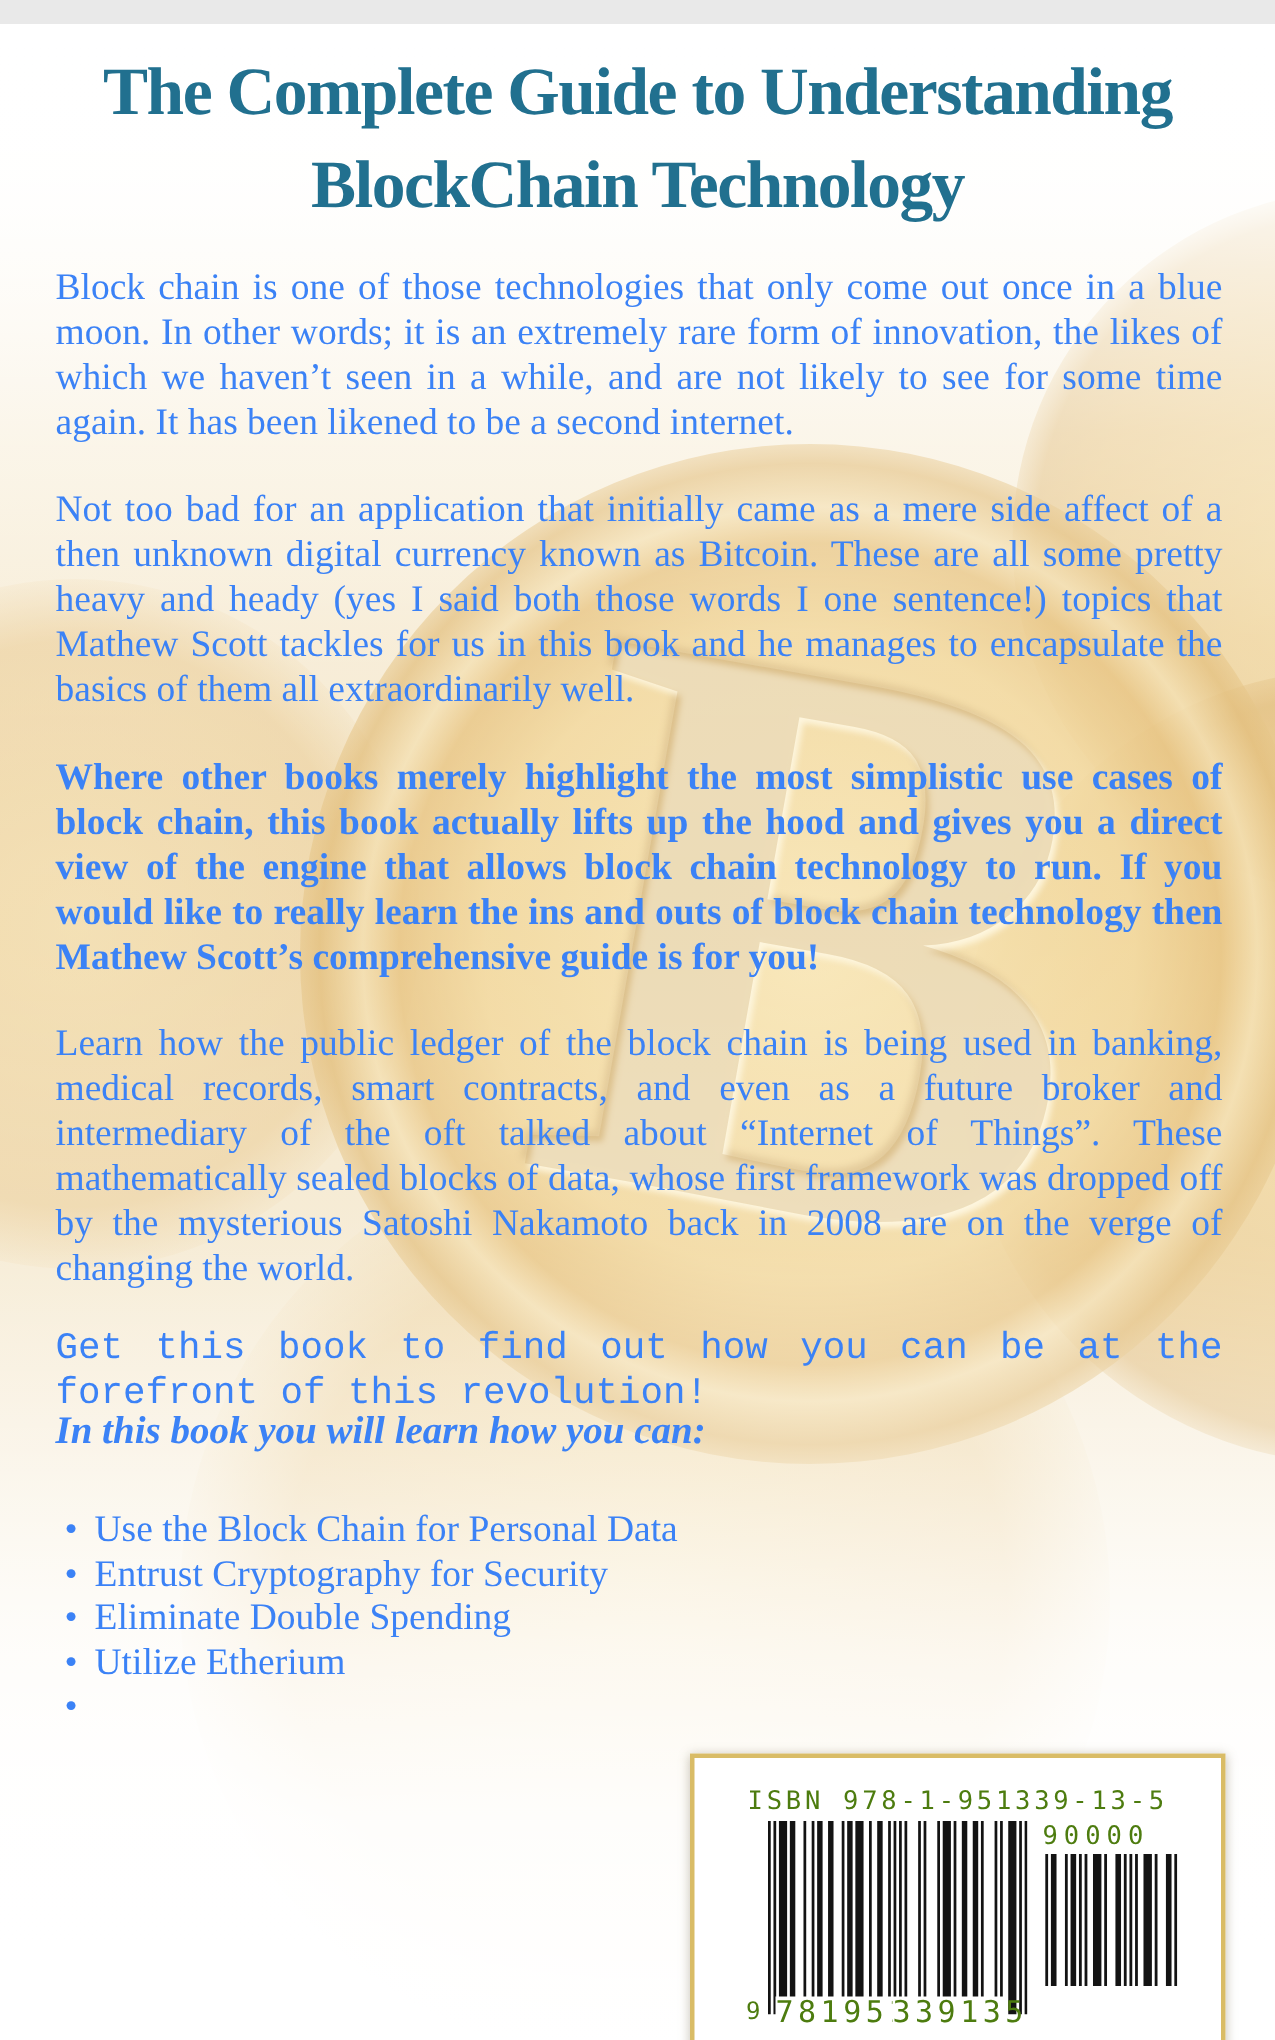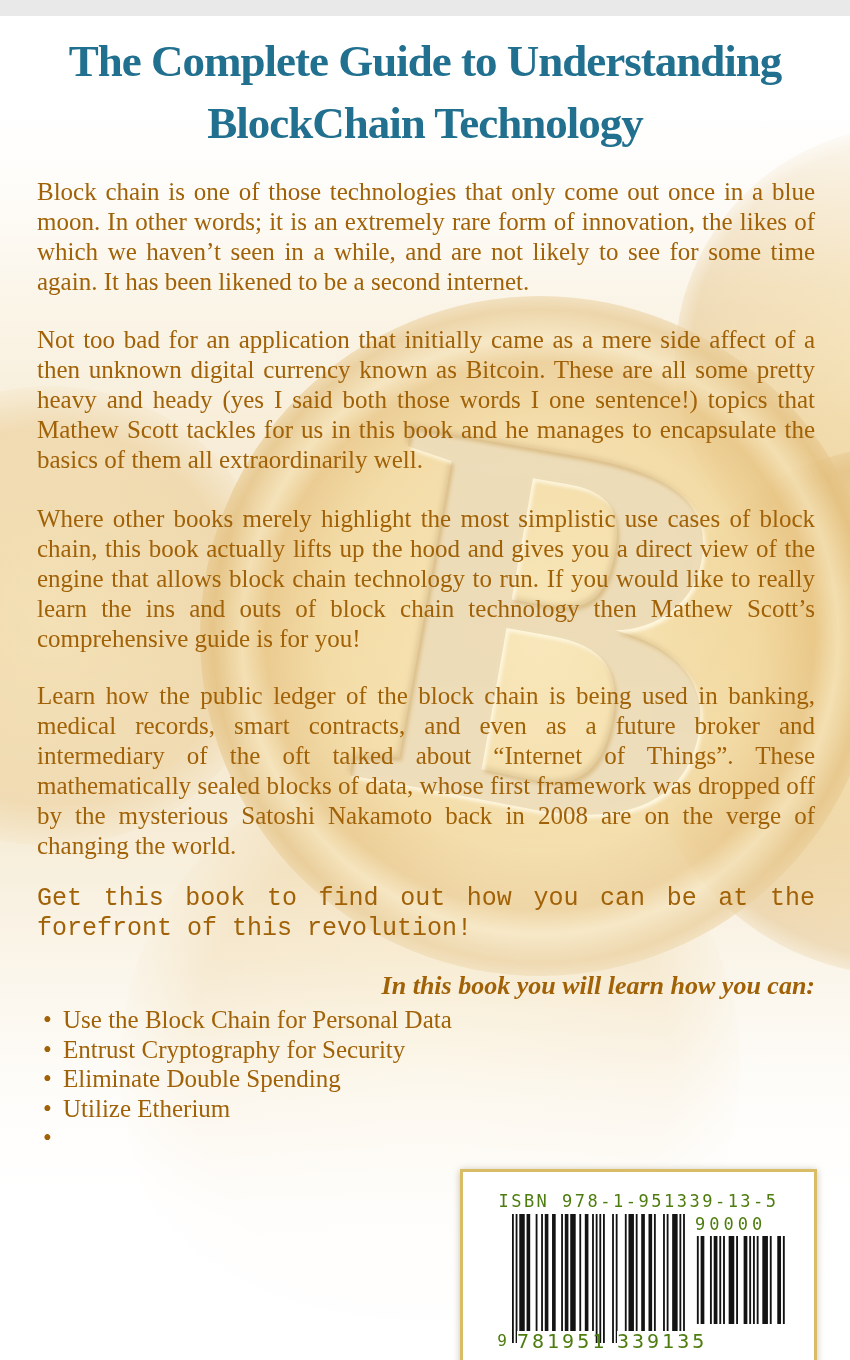--- a/index.html
+++ b/index.html
@@ -46,45 +46,45 @@
       rgba(255,255,255,.95) 88%, rgba(255,255,255,1) 100%);
   }
 
   
   .title { position:absolute; z-index:2; top:14px; left:0; right:0;
     text-align:center; font-weight:bold; font-size:45px; line-height:62px;
     letter-spacing:-1px; color:#21708f;
   }
   .para, .learn-head, .learn-list {
     position:absolute; z-index:2; left:37px; width:778px; margin:0;
-    font-size:25px; line-height:30px; color:#a16207; text-align:justify;
+    font-size:25px; line-height:30px; color:#3b82f6; text-align:justify;
   }
-  .p1 { top:161px; } .p2 { top:309px; } .p3 { top:488px; }
+  .p1 { top:161px; } .p2 { top:309px; } .p3 { top:488px;font-weight:bold; }
   .p4 { top:665px; } .p5 { top:868px;font-family:Liberation Mono, monospace; }
-  .learn-head { top:955px; font-weight:bold; font-style:italic; font-size:26px; text-align:right; }
+  .learn-head { top:923px; font-weight:bold; font-style:italic; font-size:26px; text-align:left; }
   .learn-list { top:989px; list-style:none; padding:0; text-align:left; line-height:29.5px; }
   .learn-list li { position:relative; padding-left:26px; }
   .learn-list li .dot { position:absolute; left:6px; }
 
   
   .barcode-box { position:absolute; z-index:3; left:460px; top:1153px;
     width:351px; height:230px; background:#ffffff;
     border:3px solid #d9bc66; box-shadow:0 1px 7px rgba(110,100,70,.4);
   }
   .mono { font-family:"DejaVu Sans Mono","Liberation Mono",monospace; color:#4d7c0f; }
   .isbn-line { position:absolute; top:19px; left:0; right:0; text-align:center;
     font-size:17px; letter-spacing:2.5px; white-space:nowrap; }
   .addon-num { position:absolute; top:42px; left:232px; width:90px;
     text-align:left; font-size:17px; letter-spacing:4px; }
   .ean13 { position:absolute; left:49px; top:42px; width:173px; height:129px; }
   .ean5  { position:absolute; left:232px; top:64px; width:90px; height:88px; }
   .digit-strip { position:absolute; top:117px; height:20px; line-height:20px;
     background:#ffffff; text-align:center; font-size:20px; letter-spacing:3px; }
   .strip1 { left:5px;  width:77px; }
-  .strip2 { left:105px; width:77px;text-align:center; }
+  .strip2 { left:83px; width:77px;text-align:center; }
   .digit-prefix { position:absolute; top:117px; right:calc(100% + 5px);
     font-size:16px; line-height:20px; }
 </style>
 </head>
 <body>
 
 <div id="page">
 
   <div class="bg">
     <div class="bg-base"></div>

